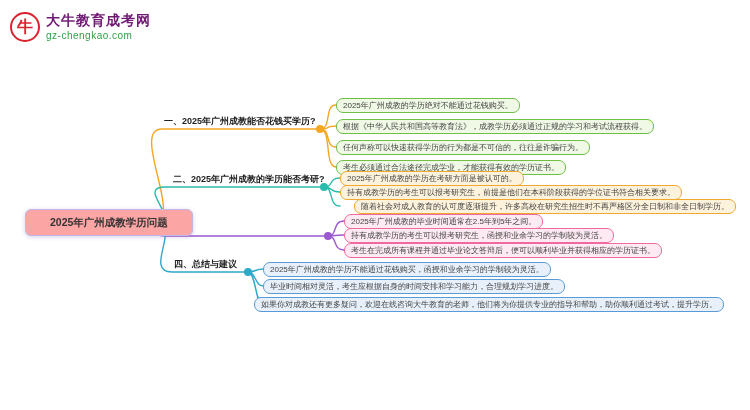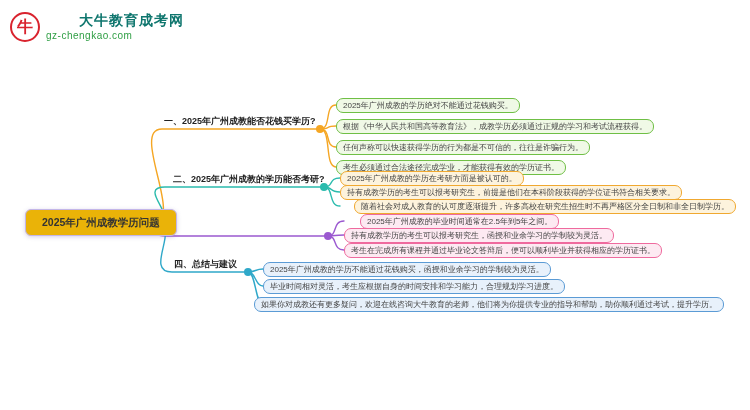--- a/index.html
+++ b/index.html
@@ -1,21 +1,21 @@
 <!DOCTYPE html>
 <html><head>
 <meta charset="utf-8">
 <style>
   html,body{margin:0;padding:0;background:#fff;}
   .stage{position:relative;width:750px;height:410px;background:#ffffff;overflow:hidden;
          font-family:"Liberation Sans","DejaVu Sans",sans-serif;}
   svg.links{position:absolute;left:0;top:0;width:750px;height:410px;}
   svg.links path{fill:none;stroke-width:1.4px;stroke-linecap:round;}
-  .node-root{position:absolute;left:25px;top:209px;height:25px;line-height:25px;padding:0 16px;
-             background:#eab308;border:1px solid #c3b6e8;border-radius:6px;font-size:10.5px;
+  .node-root{position:absolute;left:25px;top:209px;height:25px;line-height:25px;padding:0 24px;
+             background:#fca5a5;border:1px solid #c3b6e8;border-radius:6px;font-size:10.5px;
              font-weight:bold;color:#333;box-shadow:0 1px 4px rgba(120,100,180,.3);white-space:nowrap;}
   .branch-label{position:absolute;font-size:9px;color:#222;white-space:nowrap;font-weight:600;}
   .child{position:absolute;font-size:8px;line-height:11px;padding:1px 6px;border:1px solid var(--bd,#999);
          background:var(--bg,#f5f5f5);border-radius:7px;color:#444;white-space:nowrap;box-sizing:border-box;}
   .logo{position:absolute;left:10px;top:12px;display:flex;align-items:flex-start;gap:6px;cursor:pointer;}
   .logo-icon{width:30px;height:30px;border-radius:50%;border:2px solid #d9232e;color:#d9232e;
              font-weight:bold;display:flex;align-items:center;justify-content:center;font-size:16px;
              box-sizing:border-box;background:#fff;}
   .logo-col{display:flex;flex-direction:column;}
   .brand{font-size:14px;font-weight:bold;color:#2f9e44;letter-spacing:1px;line-height:17px;}
@@ -53,41 +53,41 @@
     <circle cx="156" cy="222" r="3.5" style="fill: rgb(142, 111, 216);"></circle>
     <circle cx="320" cy="129" r="4" style="fill: rgb(245, 166, 35);"></circle>
     <circle cx="324" cy="187" r="4" style="fill: rgb(43, 187, 173);"></circle>
     <circle cx="328" cy="236" r="4" style="fill: rgb(155, 89, 208);"></circle>
     <circle cx="248" cy="272" r="4" style="fill: rgb(47, 168, 201);"></circle>
   </svg>
 
   <div class="logo">
     <div class="logo-icon" style="color: rgb(217, 35, 46); border-color: rgb(217, 35, 46);">牛</div>
     <div class="logo-col">
-      <span class="brand" style="color: #0f766e; margin-left: 33px;">大牛教育成考网</span>
+      <span class="brand" style="color: #701a75;">大牛教育成考网</span>
       <span class="domain" style="color: rgb(47, 158, 68);">gz-chengkao.com</span>
     </div>
   </div>
 
   <div class="node-root">2025年广州成教学历问题</div>
 
   <div class="branch-label" style="left:164px;top:115px;">一、2025年广州成教能否花钱买学历?</div>
   <div class="branch-label" style="left:173px;top:173px;">二、2025年广州成教的学历能否考研?</div>
   <div class="branch-label" style="left:174px;top:258px;">四、总结与建议</div>
 
   <div class="child" style="left: 336px; top: 98px; --bd: #6fbf45; --bg: #f0f9e6;">2025年广州成教的学历绝对不能通过花钱购买。</div>
   <div class="child" style="left: 336px; top: 119px; --bd: #6fbf45; --bg: #f0f9e6;">根据《中华人民共和国高等教育法》，成教学历必须通过正规的学习和考试流程获得。</div>
   <div class="child" style="left: 336px; top: 140px; --bd: #6fbf45; --bg: #f0f9e6;">任何声称可以快速获得学历的行为都是不可信的，往往是诈骗行为。</div>
   <div class="child" style="left: 336px; top: 160px; --bd: #6fbf45; --bg: #f0f9e6;">考生必须通过合法途径完成学业，才能获得有效的学历证书。</div>
 
   <div class="child" style="left: 340px; top: 171px; --bd: #f0a830; --bg: #fdf3dd;">2025年广州成教的学历在考研方面是被认可的。</div>
   <div class="child" style="left: 340px; top: 185px; --bd: #f0a830; --bg: #fdf3dd;">持有成教学历的考生可以报考研究生，前提是他们在本科阶段获得的学位证书符合相关要求。</div>
   <div class="child" style="left: 340px; top: 199px; margin-left: 14px; --bd: #f0a830; --bg: #fdf3dd;">随着社会对成人教育的认可度逐渐提升，许多高校在研究生招生时不再严格区分全日制和非全日制学历。</div>
 
-  <div class="child" style="left: 344px; top: 214px; margin-left: 16px; --bd: #ef6a9e; --bg: #fdeaf2;">2025年广州成教的毕业时间通常在2.5年到5年之间。</div>
+  <div class="child" style="left: 344px; top: 214px; --bd: #ef6a9e; --bg: #fdeaf2;">2025年广州成教的毕业时间通常在2.5年到5年之间。</div>
   <div class="child" style="left: 344px; top: 228px; --bd: #ef6a9e; --bg: #fdeaf2;">持有成教学历的考生可以报考研究生，函授和业余学习的学制较为灵活。</div>
   <div class="child" style="left: 344px; top: 243px; --bd: #ef6a9e; --bg: #fdeaf2;">考生在完成所有课程并通过毕业论文答辩后，便可以顺利毕业并获得相应的学历证书。</div>
 
   <div class="child" style="left: 263px; top: 262px; --bd: #5b9bd5; --bg: #e8f1fb;">2025年广州成教的学历不能通过花钱购买，函授和业余学习的学制较为灵活。</div>
   <div class="child" style="left: 263px; top: 279px; --bd: #5b9bd5; --bg: #e8f1fb;">毕业时间相对灵活，考生应根据自身的时间安排和学习能力，合理规划学习进度。</div>
   <div class="child" style="left: 254px; top: 297px; --bd: #5b9bd5; --bg: #e8f1fb;">如果你对成教还有更多疑问，欢迎在线咨询大牛教育的老师，他们将为你提供专业的指导和帮助，助你顺利通过考试，提升学历。</div>
 
 </div>
 
 </body></html>

